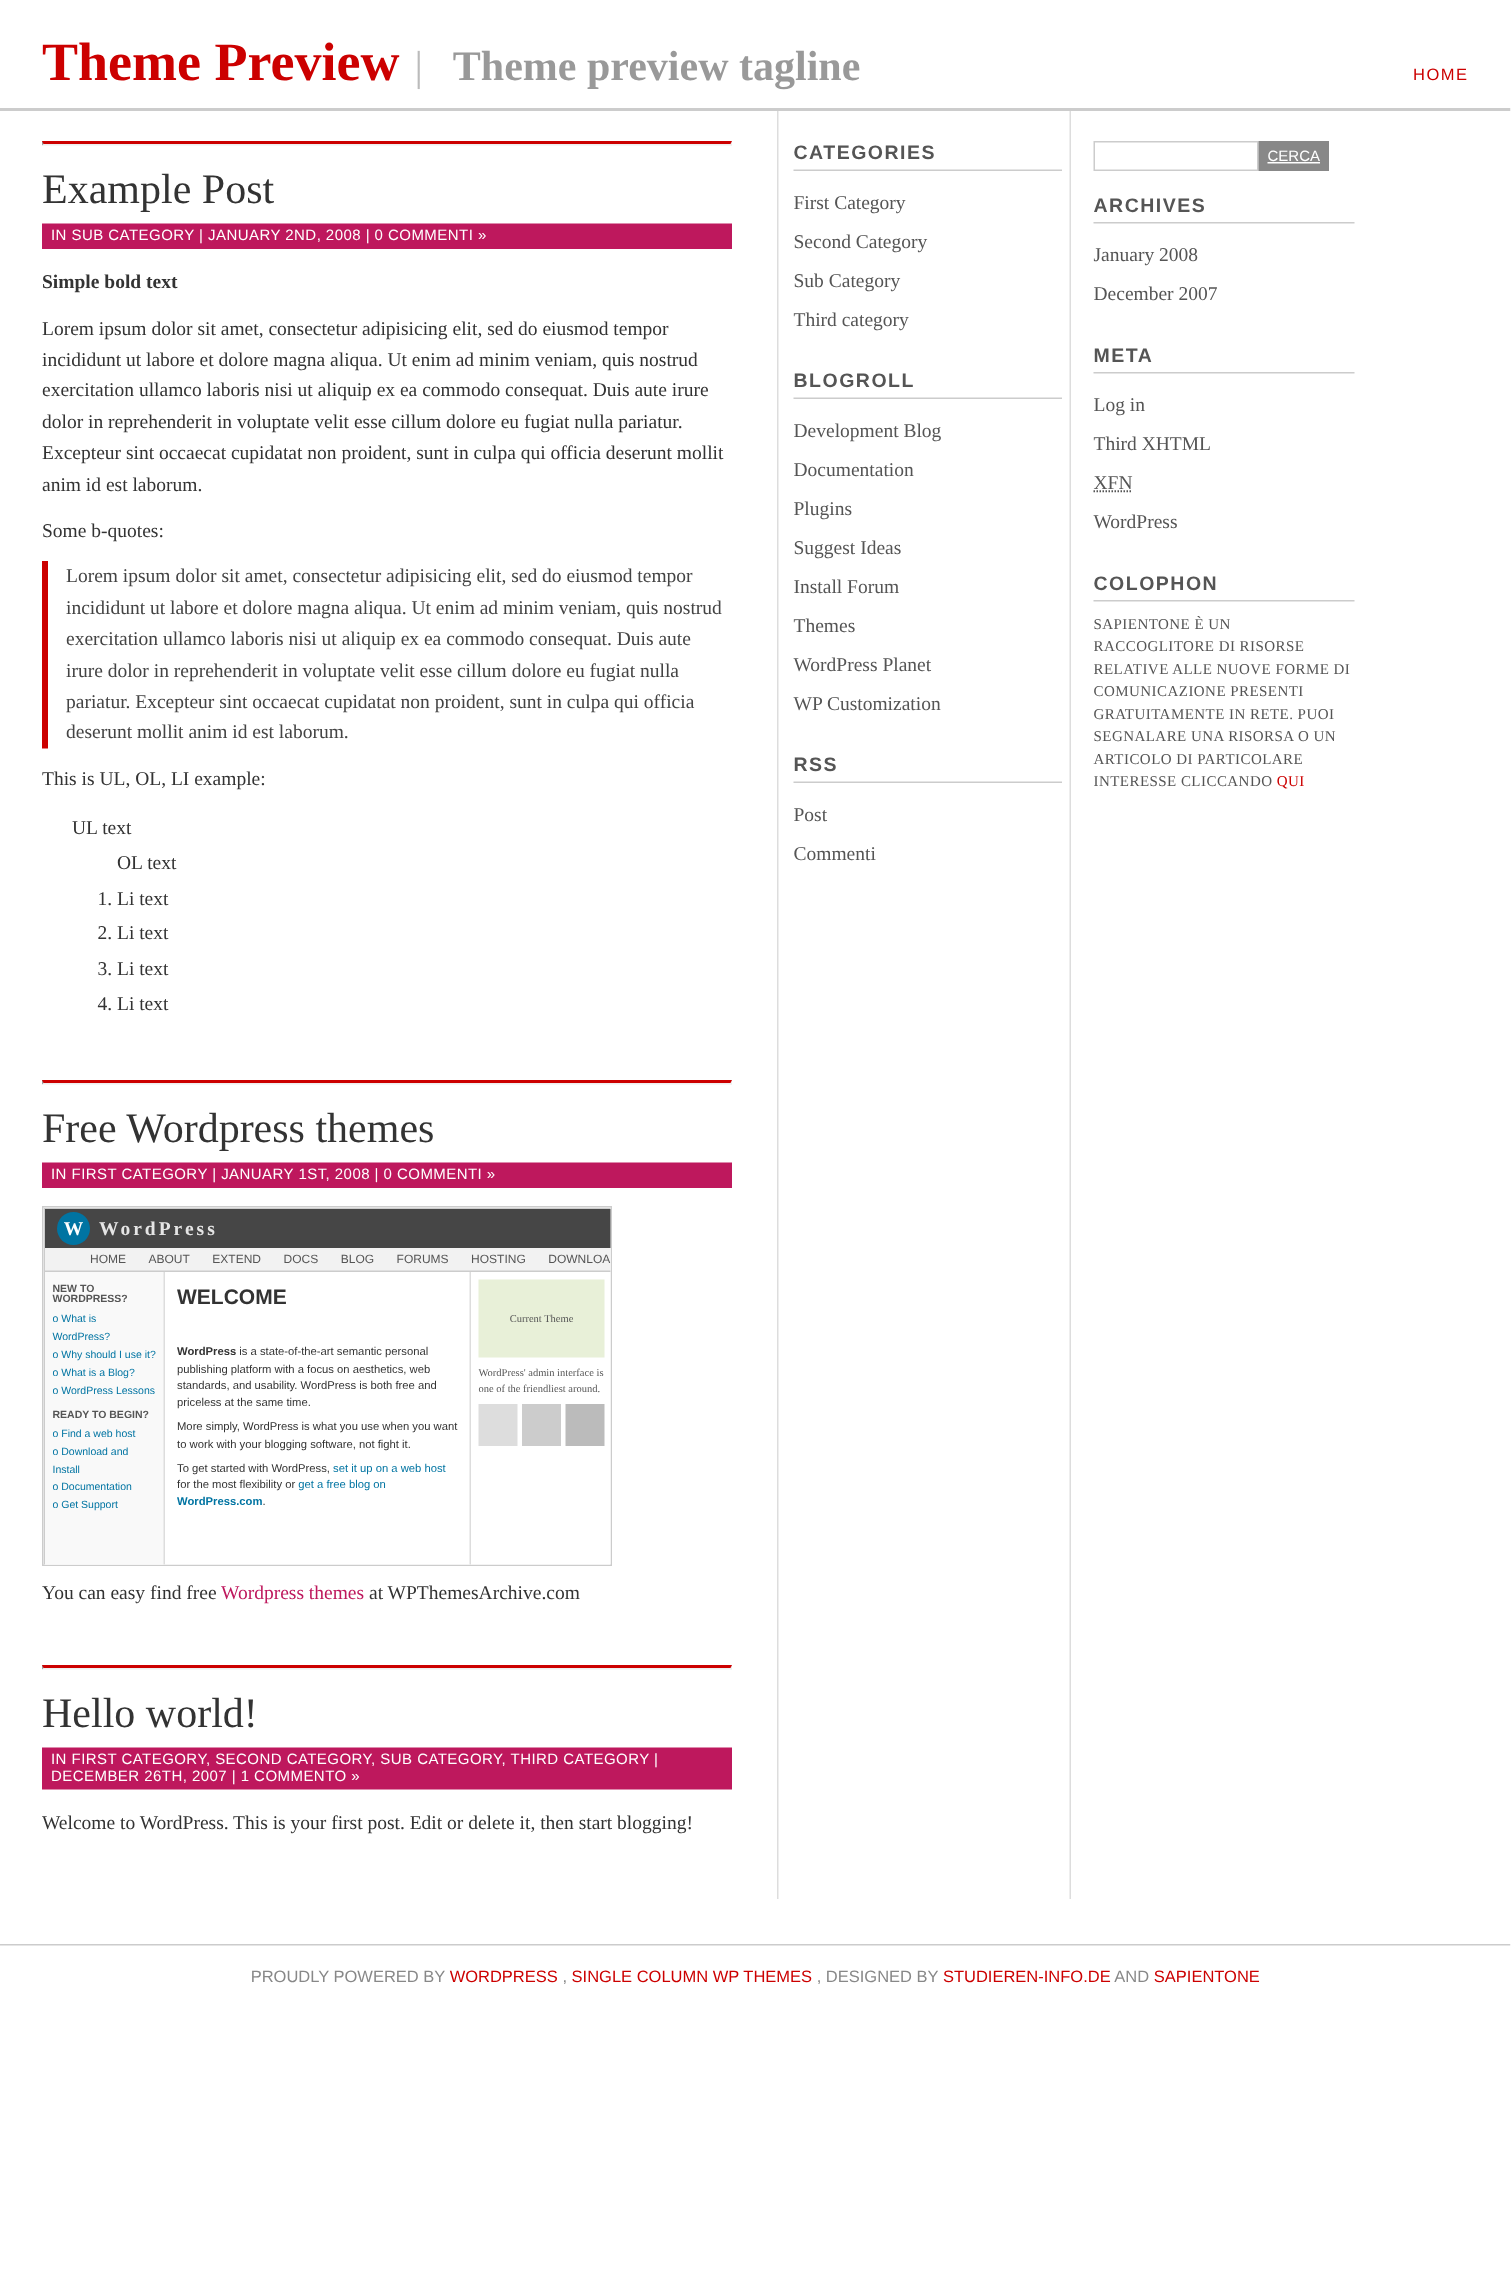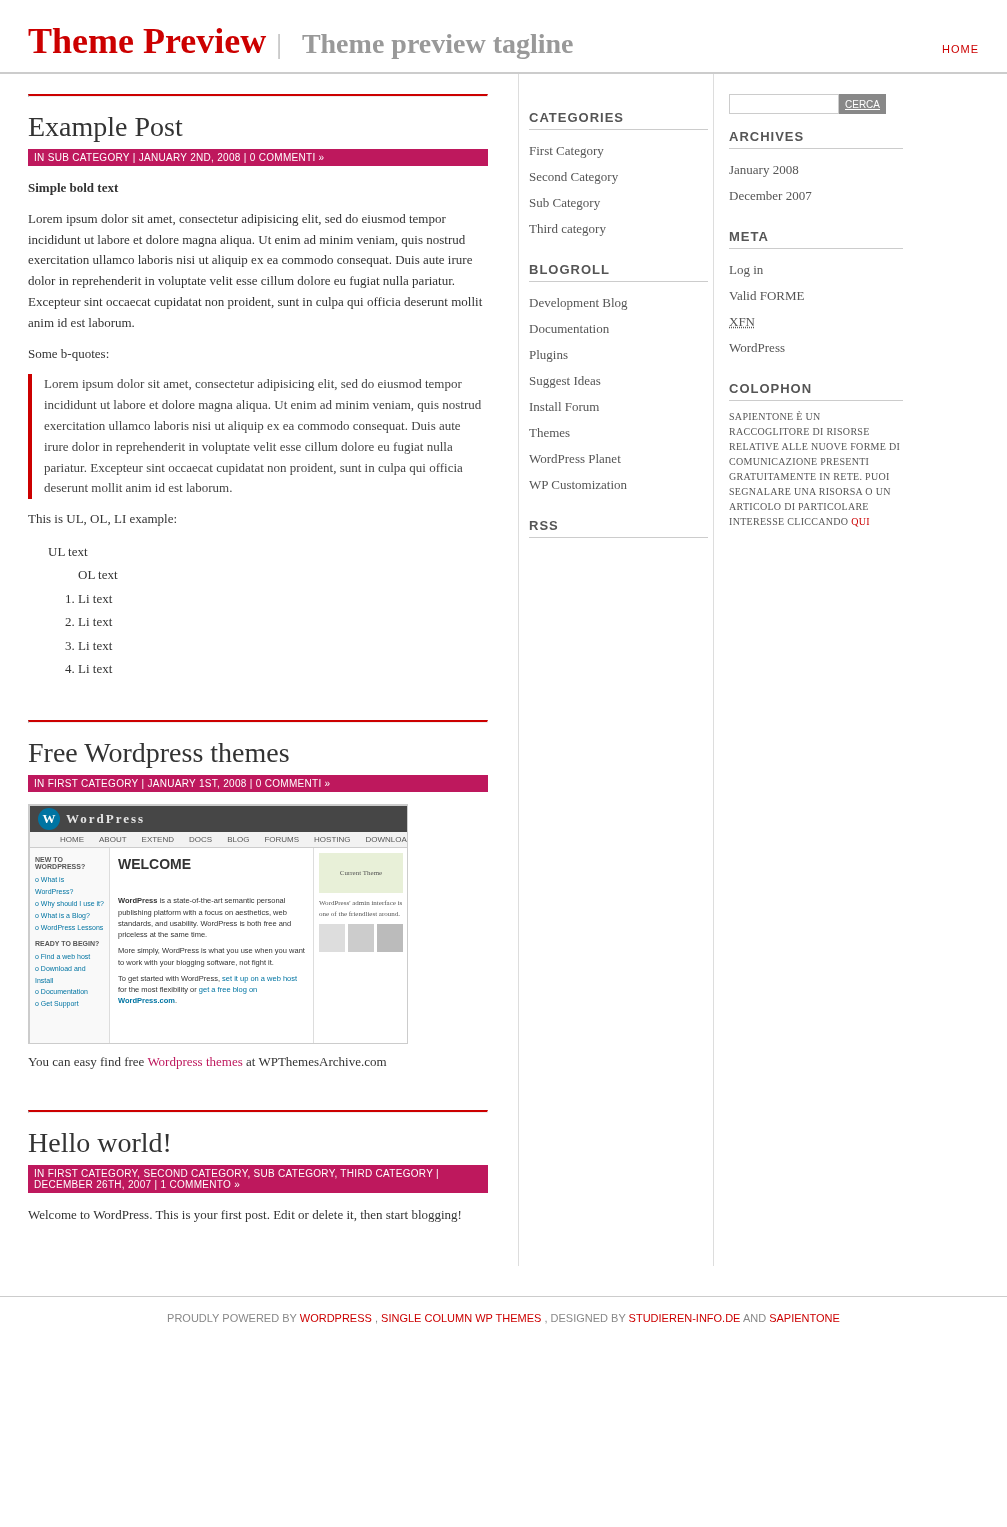--- a/index.html
+++ b/index.html
@@ -45,21 +45,21 @@
       padding: 0 28px;
       gap: 0;
     }
     #content {
       width: 480px;
       padding-top: 20px;
       padding-right: 20px;
     }
     #sidebar-left {
       width: 190px;
-      padding-top: 36px;
+      padding-top: 20px;
       padding-left: 10px;
       border-left: 1px solid #ddd;
       margin-left: 10px;
     }
     #sidebar-right {
       width: 190px;
       padding-top: 20px;
       padding-left: 15px;
       border-left: 1px solid #ddd;
       margin-left: 5px;
@@ -292,21 +292,21 @@
                 <div>o Get Support</div>
               </div>
             </div>
             <div style="flex:1;padding:8px;font-size:7.5px;color:#333;font-family:Arial,sans-serif;">
               <div style="font-size:14px;font-weight:bold;margin-bottom:23px;">WELCOME</div>
               <p style="line-height:1.5;margin-bottom:5px;"><strong>WordPress</strong> is a state-of-the-art semantic personal publishing platform with a focus on aesthetics, web standards, and usability. WordPress is both free and priceless at the same time.</p>
               <p style="line-height:1.5;margin-bottom:5px;">More simply, WordPress is what you use when you want to work with your blogging software, not fight it.</p>
               <p style="line-height:1.5;">To get started with WordPress, <span style="color:#0074a2;">set it up on a web host</span> for the most flexibility or <span style="color:#0074a2;">get a free blog on <strong>WordPress.com</strong></span>.</p>
             </div>
             <div style="width:95px;border-left:1px solid #ddd;padding:5px;font-size:7px;">
-              <div style="background:#e8f0d8;height:40px;margin-bottom:5px;display:flex;align-items:center;justify-content:center;font-size:7px;color:#555;">Current Theme</div>
+              <div style="background:#e8f0d8;height:52px;margin-bottom:5px;display:flex;align-items:center;justify-content:center;font-size:7px;color:#555;">Current Theme</div>
               <div style="font-size:7px;color:#555;line-height:1.5;">WordPress' admin interface is one of the friendliest around.</div>
               <div style="display:flex;gap:3px;margin-top:5px;">
                 <div style="background:#ddd;width:28px;height:28px;"></div>
                 <div style="background:#ccc;width:28px;height:28px;"></div>
                 <div style="background:#bbb;width:28px;height:28px;"></div>
               </div>
             </div>
           </div>
         </div>
       </div>
@@ -347,20 +347,24 @@
         <li><a href="#">Suggest Ideas</a></li>
         <li><a href="#">Install Forum</a></li>
         <li><a href="#">Themes</a></li>
         <li><a href="#">WordPress Planet</a></li>
         <li><a href="#">WP Customization</a></li>
       </ul>
     </div>
 
     <div class="sidebar-section">
       <div class="sidebar-heading">RSS</div>
+      <ul>
+        <li><a href="#">Post</a></li>
+        <li><a href="#">Commenti</a></li>
+      </ul>
     </div>
 
   </div>
 
   <div id="sidebar-right">
 
     <div class="search-box">
       <input class="search-input" type="text" style="">
       <button class="search-btn">CERCA</button>
     </div>
@@ -370,21 +374,21 @@
       <ul>
         <li><a href="#">January 2008</a></li>
         <li><a href="#">December 2007</a></li>
       </ul>
     </div>
 
     <div class="sidebar-section">
       <div class="sidebar-heading">META</div>
       <ul>
         <li><a href="#">Log in</a></li>
-        <li><a href="#">Valid FORME</a></li>
+        <li><a href="#">Third XHTML</a></li>
         <li><a href="#" style="text-decoration:underline dotted;">XFN</a></li>
         <li><a href="#">WordPress</a></li>
       </ul>
     </div>
 
     <div class="sidebar-section">
       <div class="sidebar-heading">COLOPHON</div>
       <p class="colophon-text">
         <span>SAPIENTONE È UN RACCOGLITORE DI RISORSE RELATIVE ALLE NUOVE FORME DI COMUNICAZIONE PRESENTI GRATUITAMENTE IN RETE. PUOI SEGNALARE UNA RISORSA O UN ARTICOLO DI PARTICOLARE INTERESSE CLICCANDO </span><a href="#">QUI</a>
       </p>

